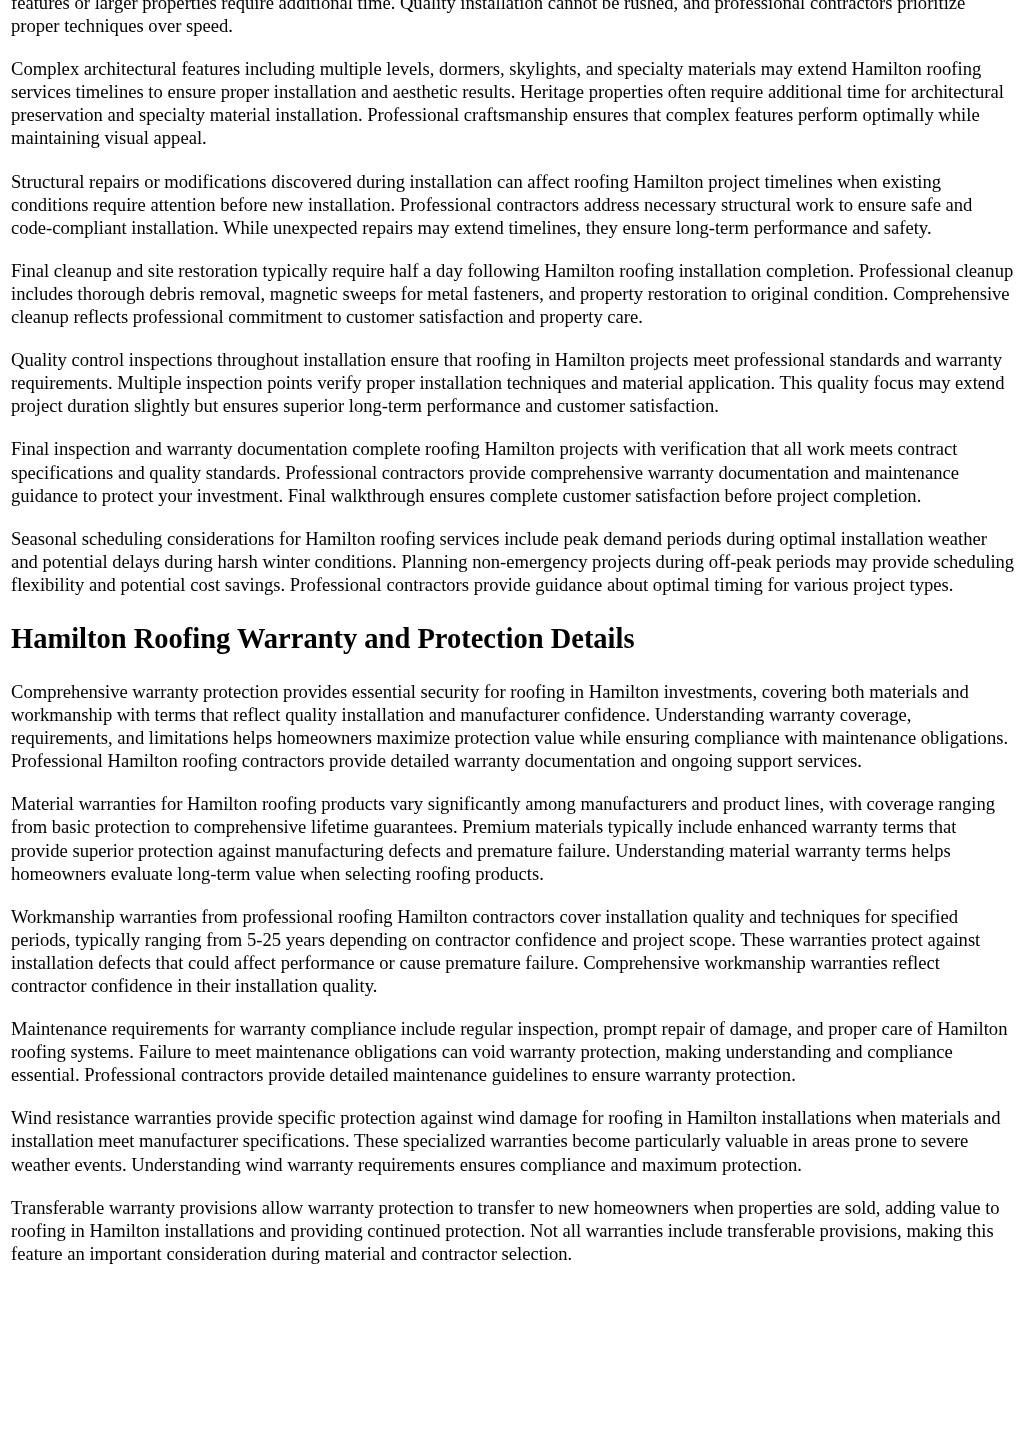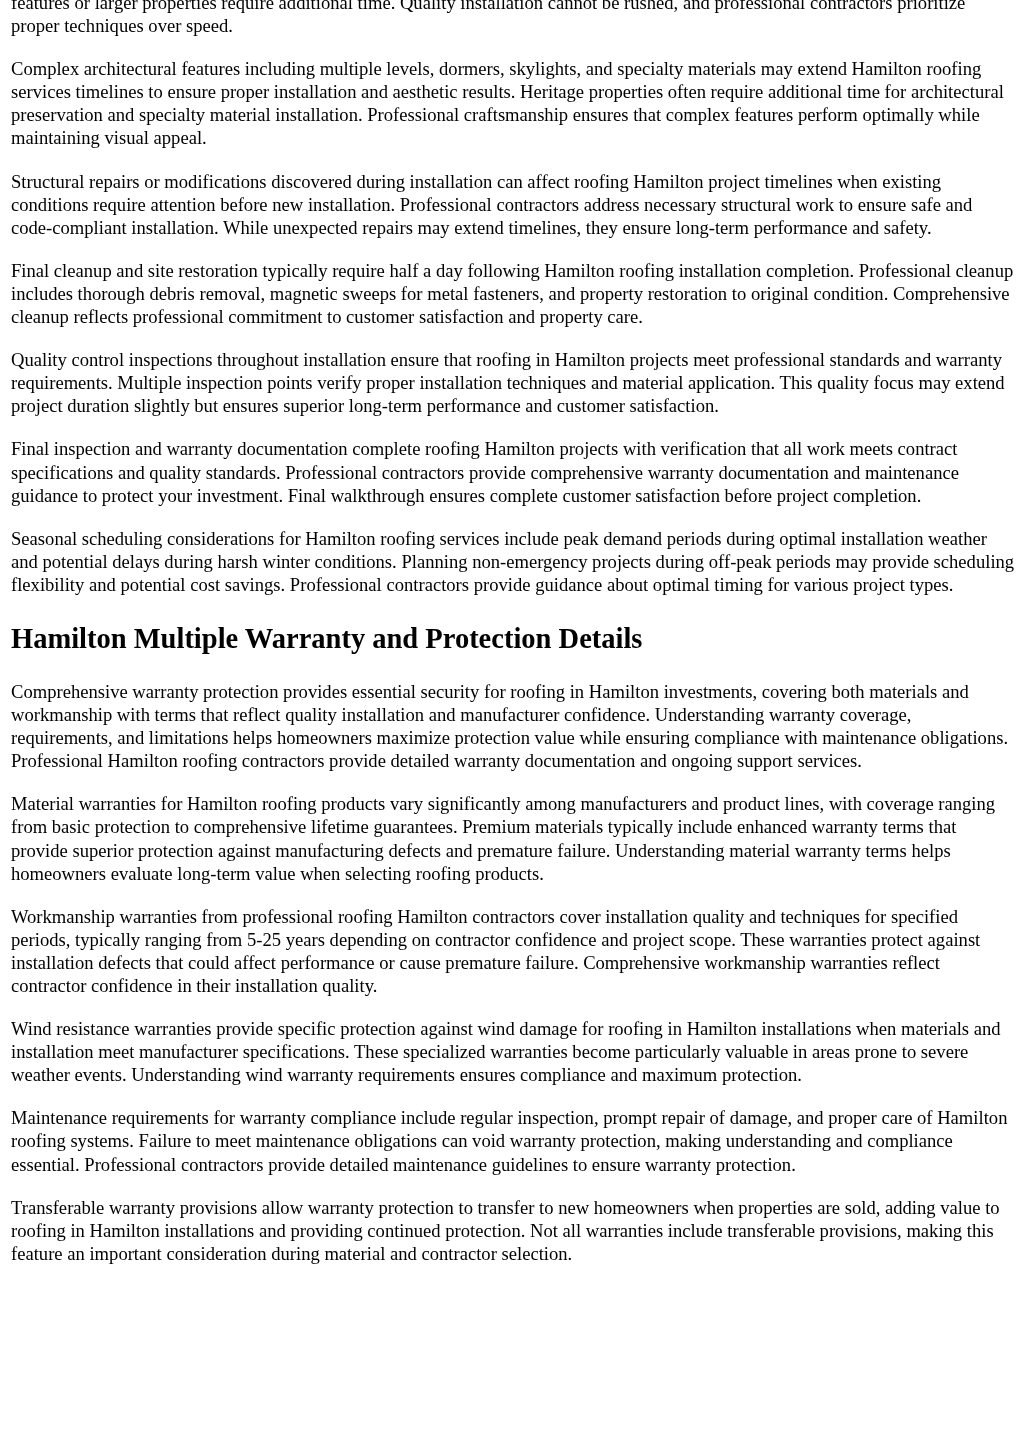--- a/index.html
+++ b/index.html
@@ -41,21 +41,21 @@
     <p>features or larger properties require additional time. Quality installation cannot be rushed, and professional contractors prioritize proper techniques over speed.</p>
     <p>Complex architectural features including multiple levels, dormers, skylights, and specialty materials may extend Hamilton roofing services timelines to ensure proper installation and aesthetic results. Heritage properties often require additional time for architectural preservation and specialty material installation. Professional craftsmanship ensures that complex features perform optimally while maintaining visual appeal.</p>
     <p>Structural repairs or modifications discovered during installation can affect roofing Hamilton project timelines when existing conditions require attention before new installation. Professional contractors address necessary structural work to ensure safe and code-compliant installation. While unexpected repairs may extend timelines, they ensure long-term performance and safety.</p>
     <p>Final cleanup and site restoration typically require half a day following Hamilton roofing installation completion. Professional cleanup includes thorough debris removal, magnetic sweeps for metal fasteners, and property restoration to original condition. Comprehensive cleanup reflects professional commitment to customer satisfaction and property care.</p>
     <p>Quality control inspections throughout installation ensure that roofing in Hamilton projects meet professional standards and warranty requirements. Multiple inspection points verify proper installation techniques and material application. This quality focus may extend project duration slightly but ensures superior long-term performance and customer satisfaction.</p>
     <p>Final inspection and warranty documentation complete roofing Hamilton projects with verification that all work meets contract specifications and quality standards. Professional contractors provide comprehensive warranty documentation and maintenance guidance to protect your investment. Final walkthrough ensures complete customer satisfaction before project completion.</p>
     <p>Seasonal scheduling considerations for Hamilton roofing services include peak demand periods during optimal installation weather and potential delays during harsh winter conditions. Planning non-emergency projects during off-peak periods may provide scheduling flexibility and potential cost savings. Professional contractors provide guidance about optimal timing for various project types.</p>
   </section>
 
   <section>
-    <h2>Hamilton Multiple Warranty and Protection Details</h2>
+    <h2>Hamilton Roofing Warranty and Protection Details</h2>
     <p>Comprehensive warranty protection provides essential security for roofing in Hamilton investments, covering both materials and workmanship with terms that reflect quality installation and manufacturer confidence. Understanding warranty coverage, requirements, and limitations helps homeowners maximize protection value while ensuring compliance with maintenance obligations. Professional Hamilton roofing contractors provide detailed warranty documentation and ongoing support services.</p>
     <p>Material warranties for Hamilton roofing products vary significantly among manufacturers and product lines, with coverage ranging from basic protection to comprehensive lifetime guarantees. Premium materials typically include enhanced warranty terms that provide superior protection against manufacturing defects and premature failure. Understanding material warranty terms helps homeowners evaluate long-term value when selecting roofing products.</p>
     <p>Workmanship warranties from professional roofing Hamilton contractors cover installation quality and techniques for specified periods, typically ranging from 5-25 years depending on contractor confidence and project scope. These warranties protect against installation defects that could affect performance or cause premature failure. Comprehensive workmanship warranties reflect contractor confidence in their installation quality.</p>
+    <p>Maintenance requirements for warranty compliance include regular inspection, prompt repair of damage, and proper care of Hamilton roofing systems. Failure to meet maintenance obligations can void warranty protection, making understanding and compliance essential. Professional contractors provide detailed maintenance guidelines to ensure warranty protection.</p>
     <p>Wind resistance warranties provide specific protection against wind damage for roofing in Hamilton installations when materials and installation meet manufacturer specifications. These specialized warranties become particularly valuable in areas prone to severe weather events. Understanding wind warranty requirements ensures compliance and maximum protection.</p>
-    <p>Maintenance requirements for warranty compliance include regular inspection, prompt repair of damage, and proper care of Hamilton roofing systems. Failure to meet maintenance obligations can void warranty protection, making understanding and compliance essential. Professional contractors provide detailed maintenance guidelines to ensure warranty protection.</p>
     <p>Transferable warranty provisions allow warranty protection to transfer to new homeowners when properties are sold, adding value to roofing in Hamilton installations and providing continued protection. Not all warranties include transferable provisions, making this feature an important consideration during material and contractor selection.</p>
   </section>
 </div>
 
 </body></html>

